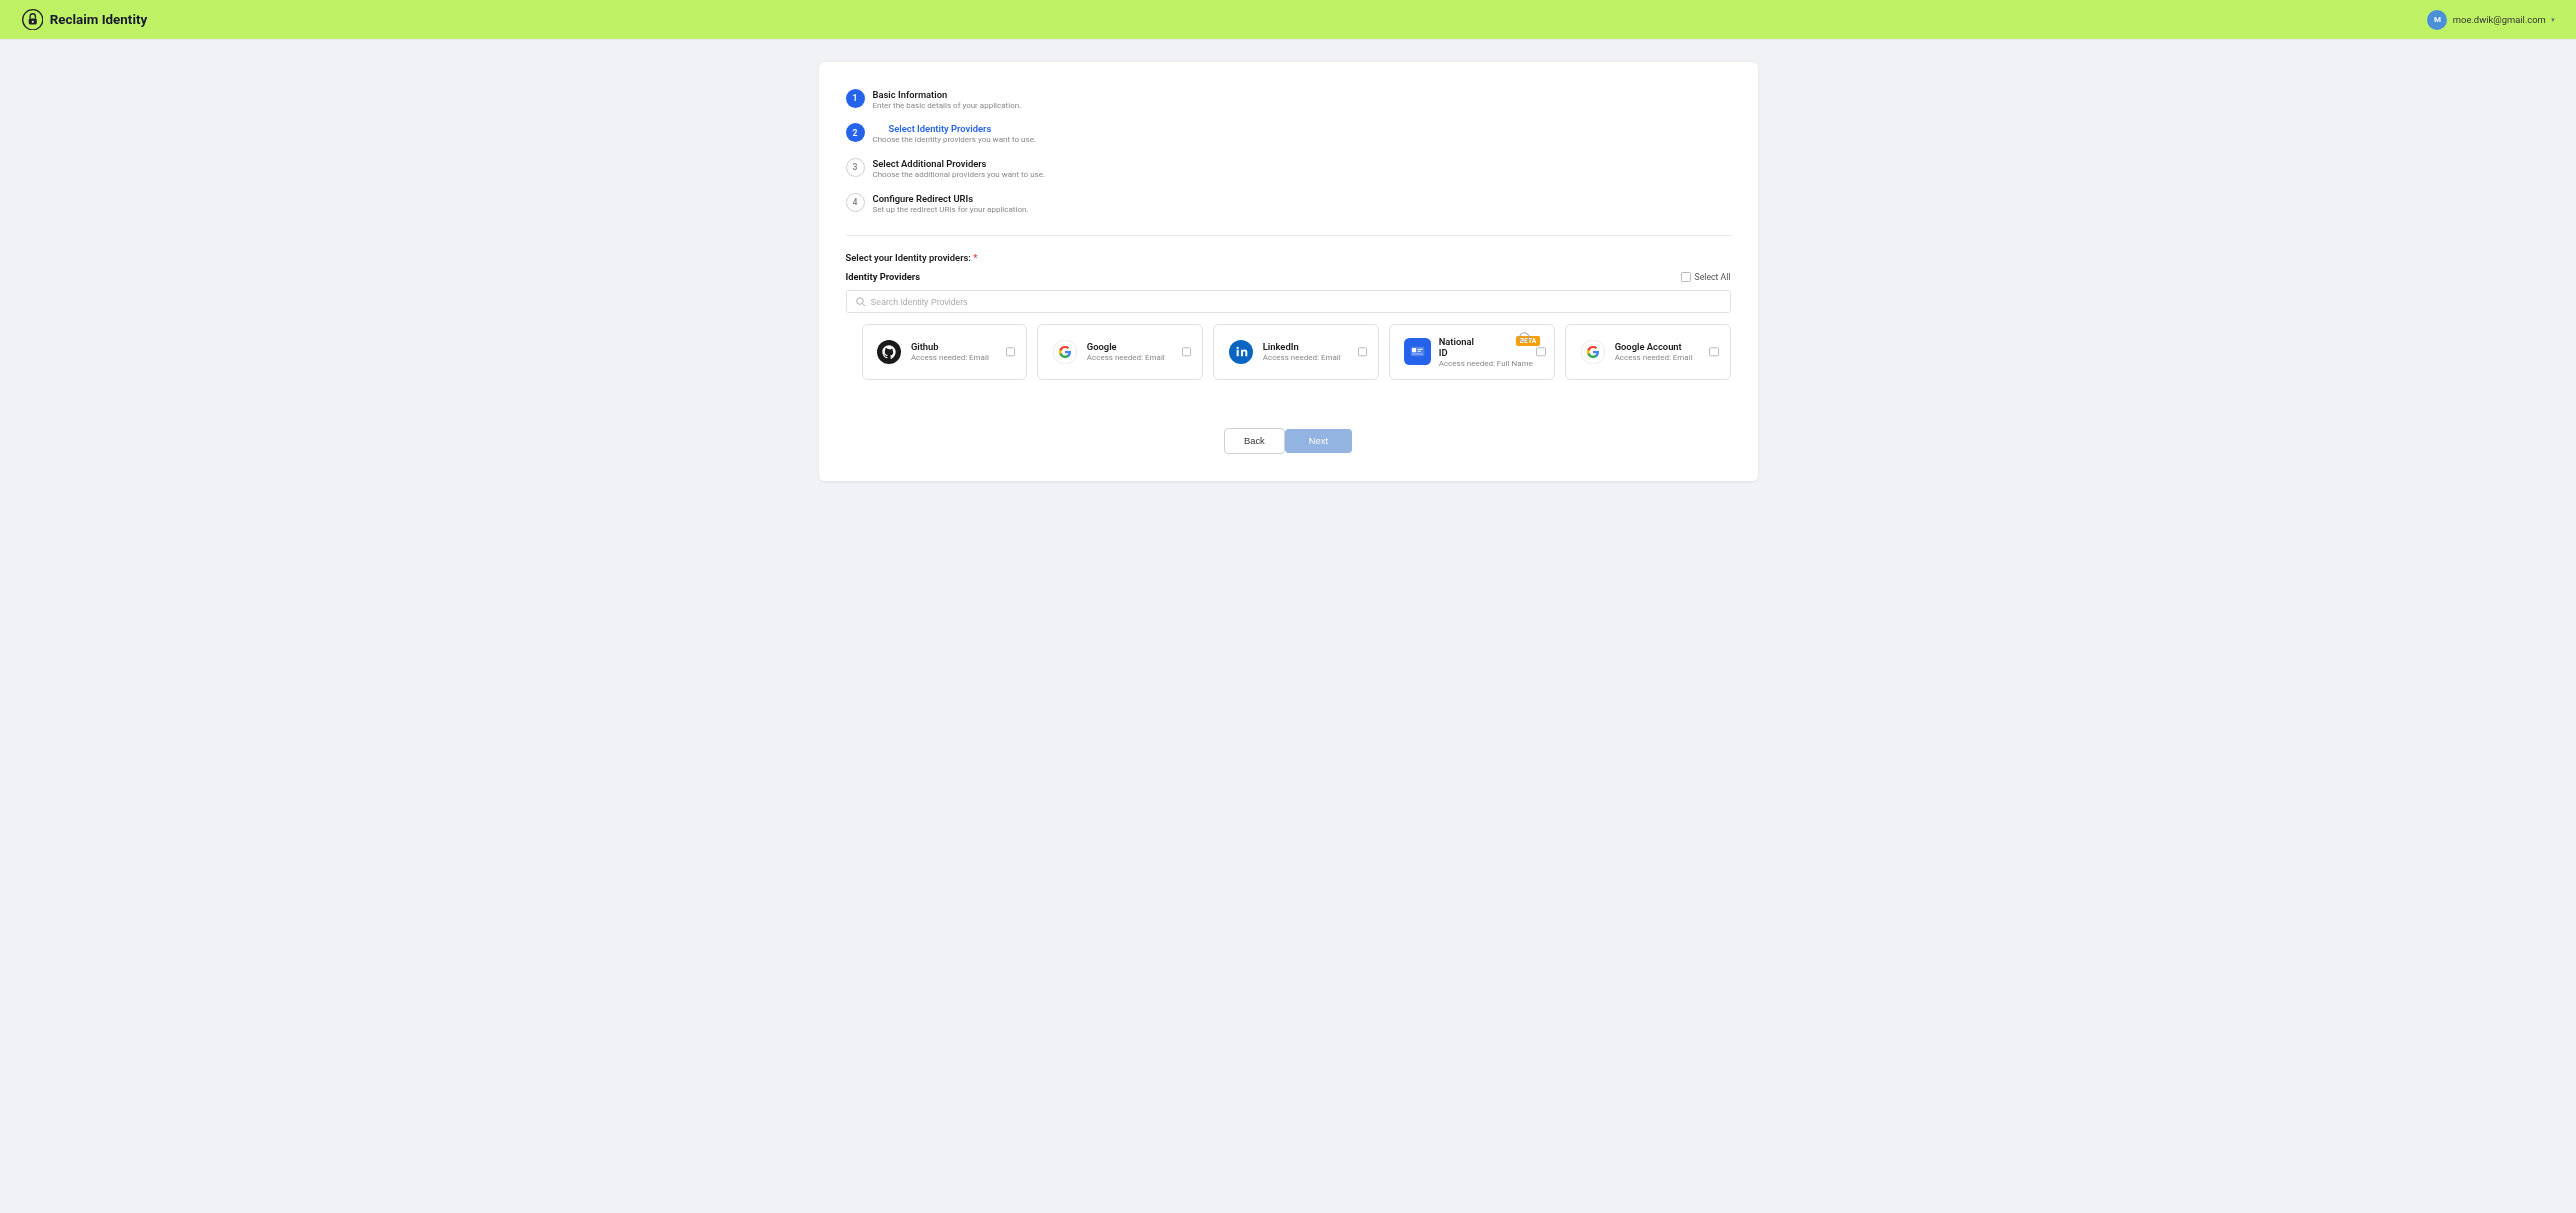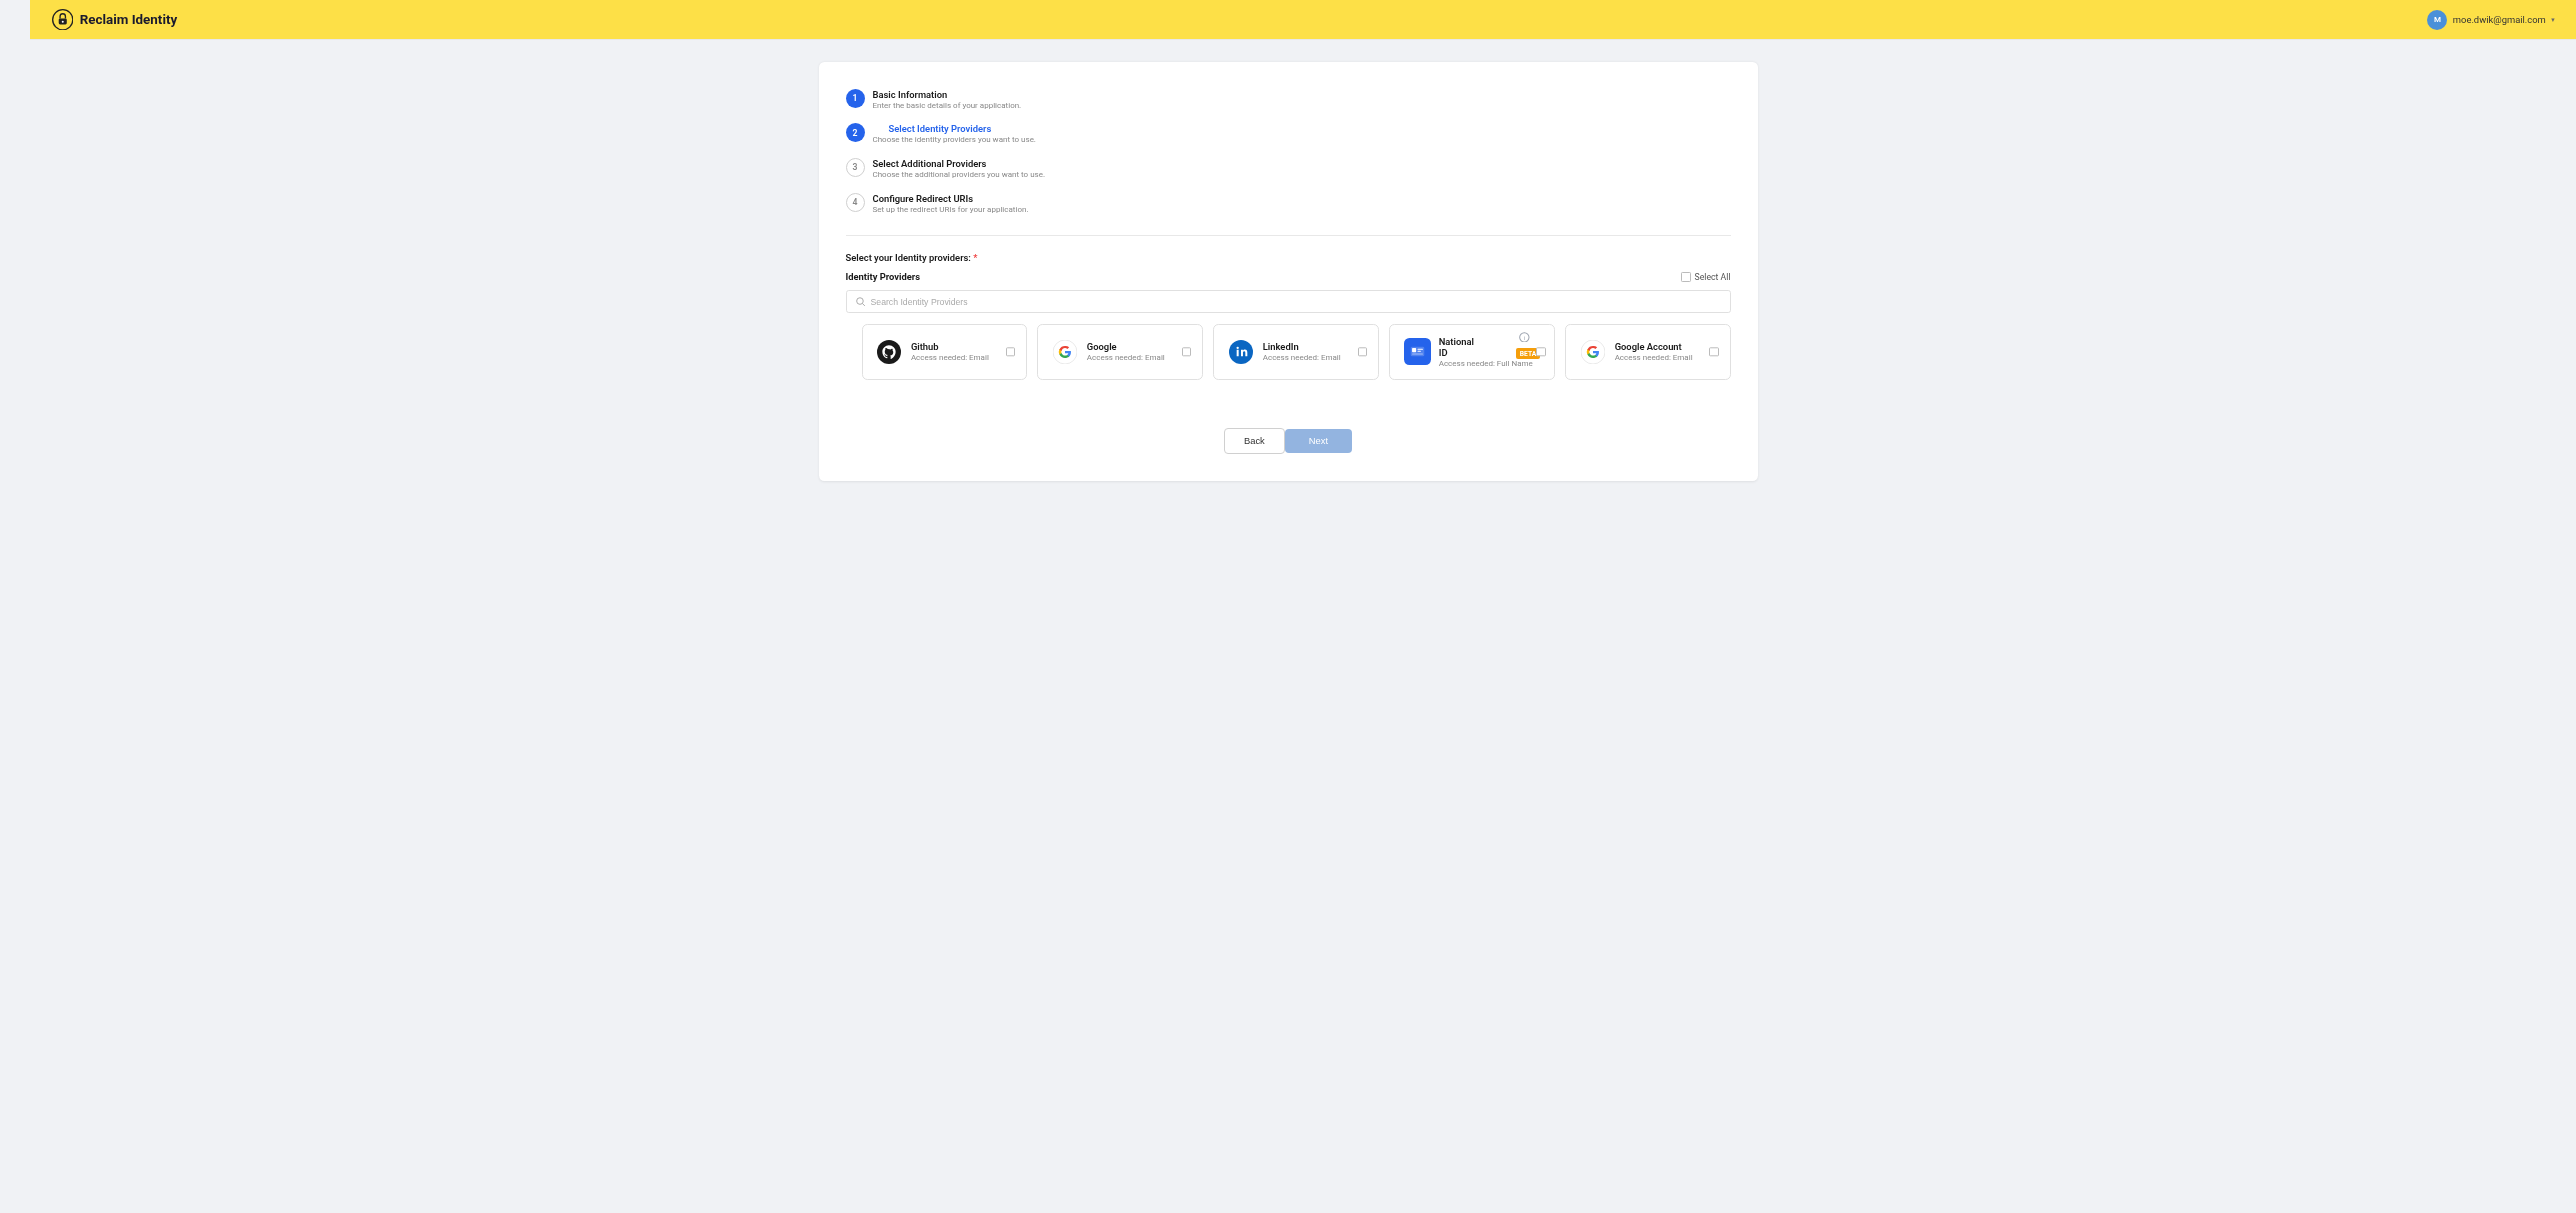--- a/index.html
+++ b/index.html
@@ -6,25 +6,24 @@
     body {
       font-family: -apple-system, BlinkMacSystemFont, 'Segoe UI', Roboto, sans-serif;
       background: #f0f2f5;
       min-height: 100vh;
     }
 
     
     .header {
       display: flex;
       justify-content: space-between;
-      background: #fde047;
+      background: #bef264;
       padding: 0 21.5px;
       height: 40px;
       border-bottom: 0.7px solid #e8e8e8;
-      margin-left: 30px;
     }
     .header-left {
       display: flex;
       align-items: center;
       gap: 6.7px;
     }
     .header-logo {
       width: 21.5px;
       height: 21.5px;
     }
@@ -254,21 +253,21 @@
       width: 10.7px;
       height: 10.7px;
       position: absolute;
       top: 6.7px;
       right: 24px;
       color: #9ca3af;
       cursor: pointer;
     }
     .national-id-name-row {
       display: flex;
-      align-items: flex-end;
+      align-items: flex-start;
       gap: 28px;
     }
 
     
     .footer {
       display: flex;
       justify-content: center;
       align-items: center;
       margin-top: 32px;
       padding-top: 16px;

